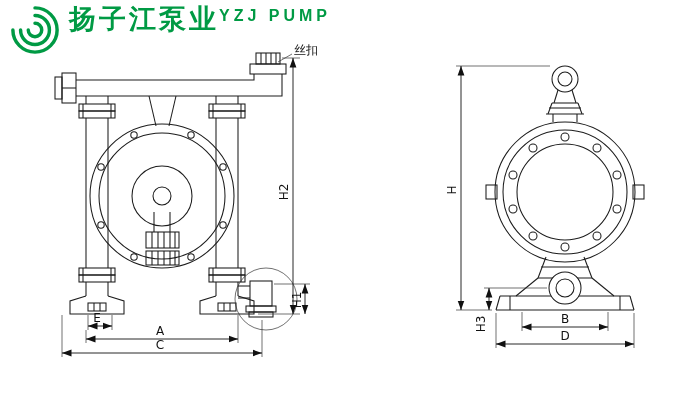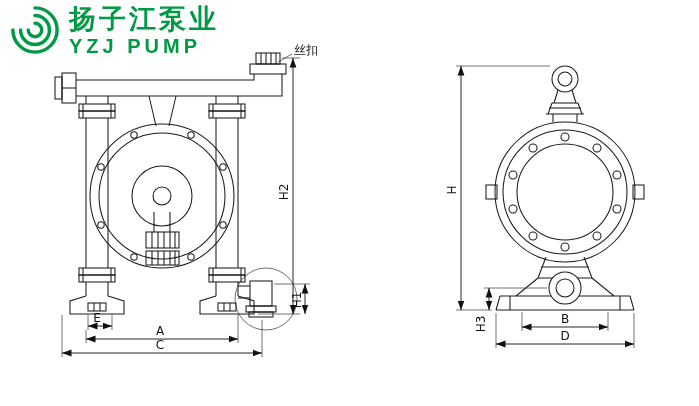--- a/index.html
+++ b/index.html
@@ -1,24 +1,24 @@
 <!DOCTYPE html>
 <html><head>
 <meta charset="utf-8">
 <style>
   * { margin:0; padding:0; box-sizing:border-box; }
   html,body { width:699px; height:406px; background:#ffffff; overflow:hidden; }
   .page { position:relative; width:699px; height:406px; background:#fff;
           font-family:"Liberation Sans","DejaVu Sans",sans-serif; }
   .logo { position:absolute; top:5px; left:10px; display:flex; align-items:flex-start; gap:9px; }
   .logo-icon { width:50px; height:50px; }
-  .logo-text { display:flex; flex-direction:column; }
+  .logo-text { display:flex; flex-direction:row;text-align:right; }
   .logo-cn { color:#009a44; font-size:27px; font-weight:bold; letter-spacing:3px; line-height:1.05;
              font-family:"DejaVu Sans","Liberation Sans",sans-serif; }
-  .logo-en { color:#009a44; font-size:20px; font-weight:bold; letter-spacing:4px; margin-top:2px; }
+  .logo-en { color:#009a44; font-size:16px; font-weight:bold; letter-spacing:4px; margin-top:2px; }
   svg.drawing { position:absolute; left:0; top:0; }
   .ln  { stroke:#1c1c1c; stroke-width:1.05; fill:none; }
   .thin{ stroke:#333333; stroke-width:0.7; fill:none; }
   .dim-line { stroke:#111111; stroke-width:0.9; fill:none; }
   .dim-text { font-size:12px; fill:#111; font-family:"DejaVu Sans","Liberation Sans",sans-serif; }
   .anno-text{ font-size:12px; fill:#111; font-family:"DejaVu Sans","Liberation Sans",sans-serif; }
 </style>
 </head>
 <body>
 

